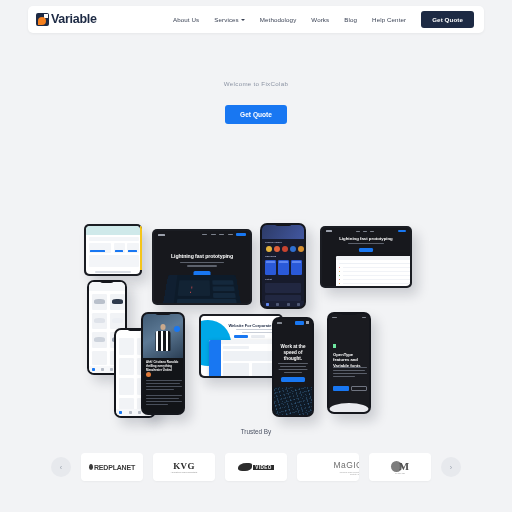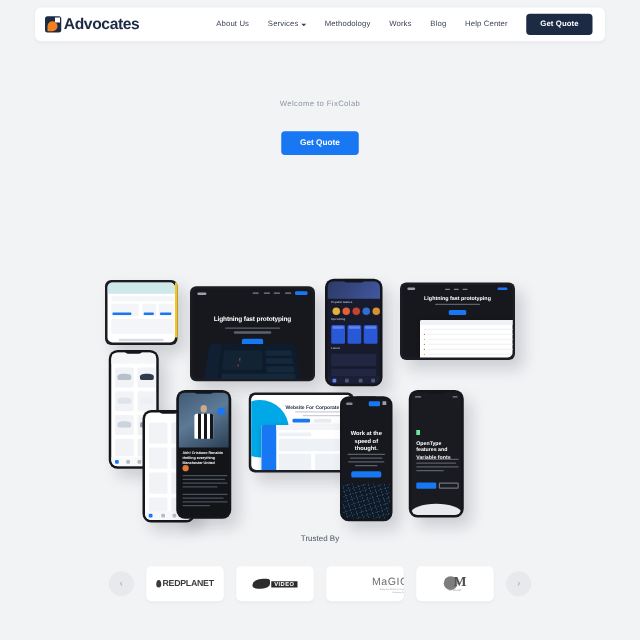--- a/index.html
+++ b/index.html
@@ -295,21 +295,21 @@
 <body>
 
 <div class="page">
 
   <div class="navbar">
     <div class="brand">
       <div class="brand-mark">
         <div class="flag"></div>
         <div class="dot"></div>
       </div>
-      <div class="brand-text">Advocates</div>
+      <div class="brand-text">Variable</div>
     </div>
 
     <div class="nav-links">
       <div class="nav-link">
         <span>About Us</span>
       </div>
       <div class="nav-link">
         <span>Services</span>
         <span class="caret"></span>
       </div>
@@ -584,20 +584,26 @@
     <div class="arrow">‹</div>
 
     <div class="logos">
       <div class="logo-card">
         <div class="lg-redplanet">
           <span class="pin"></span>
           <span class="txt">REDPLANET</span>
         </div>
       </div>
 
+      <div class="logo-card">
+        <div class="lg-kvg">
+          <div class="txt">KVG</div>
+          <div class="sub">Advocates &amp; Legal Consultants</div>
+        </div>
+      </div>
 
       <div class="logo-card">
         <div class="lg-badge">
           <span class="swoosh"></span>
           <span class="blk">VIDEO</span>
         </div>
       </div>
 
       <div class="logo-card">
         <div class="lg-magic">

